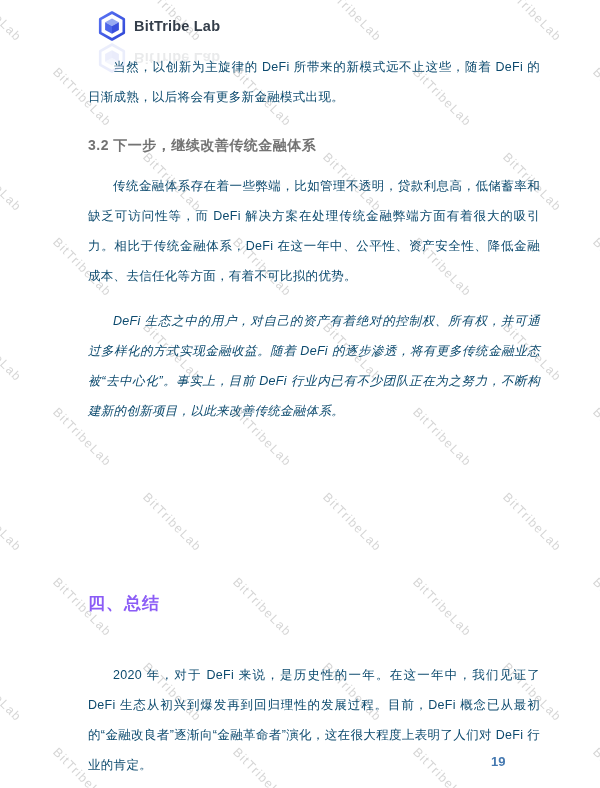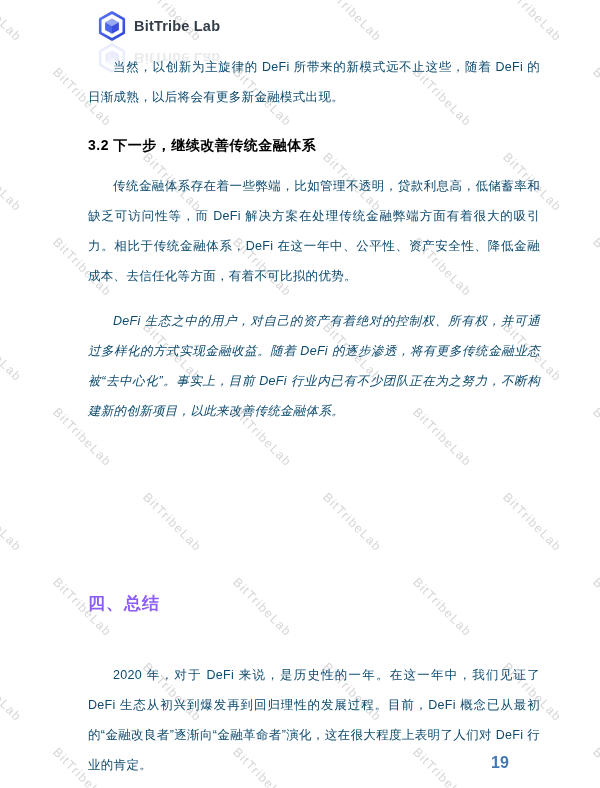--- a/index.html
+++ b/index.html
@@ -44,30 +44,30 @@
     pointer-events: none;
   }
   
   .content-block { position: absolute; left: 88px; width: 452px; z-index: 4; }
   .para {
     font-size: 12.5px; line-height: 30px; color: #0c4a6e;
     text-align: justify; text-indent: 2em;
     letter-spacing: 0.3px;
   }
   .heading-sub {
-    font-size: 14px; font-weight: bold; color: #000000;
+    font-size: 14px; font-weight: bold; color: #737373;
     letter-spacing: 0.5px;
   }
   .heading-chapter {
     font-size: 17px; font-weight: bold; color: #8b5cf6;
     letter-spacing: 1px;
   }
   .page-number {
     position: absolute; left: 491px; top: 754px; z-index: 4;
-    font-size: 16px; font-weight: bold; color: #44741f;
+    font-size: 13px; font-weight: bold; color: #44741f;
     color: #4478b0;
   }
 </style>
 </head>
 <body>
 
 <div class="page">
 
   <div class="wm-layer">
       <span class="wm" style="left: -30px; top: -20px; color: rgba(105, 105, 105, 0.28);">BitTribeLab</span>

